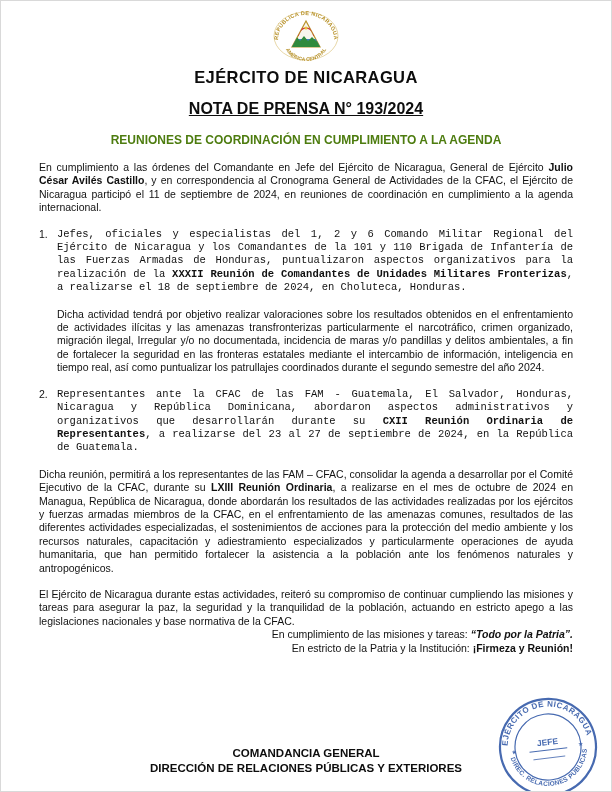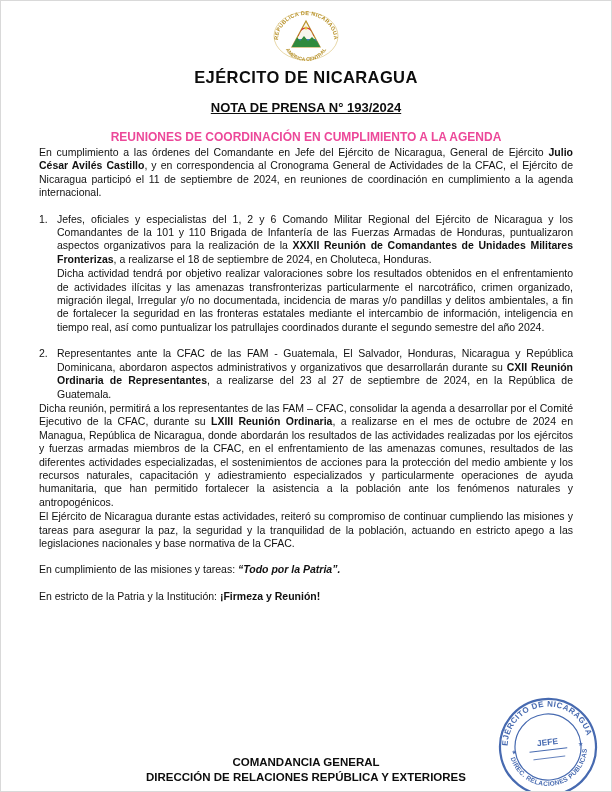--- a/index.html
+++ b/index.html
@@ -16,37 +16,37 @@
     border: 1px solid #d9d9d9;
     padding: 8px 38px 0 38px;
     overflow: hidden;
   }
   .crest-wrap { text-align: center; height: 54px; }
   .org-title {
     text-align: center; font-size: 16.5px; font-weight: bold;
     letter-spacing: 0.4px; margin-top: 5px; color: #0d0d0d;
   }
   .note-title {
-    text-align: center; font-size: 13px; font-weight: bold;
+    text-align: center; font-size: 16px; font-weight: bold;
     text-decoration: underline; margin-top: 13px; color: #0d0d0d;
   }
   .headline {
     text-align: center; font-size: 12px; font-weight: bold;
-    line-height: 15px; margin-top: 15px; color: #ec4899;
+    line-height: 15px; margin-top: 15px; color: #4d7c0f;
   }
   .bodytext { font-size: 10.5px; line-height: 13.4px; text-align: justify; }
-  .para { margin-top: 1px; }
+  .para { margin-top: 13px; }
   .list-row { display: flex; margin-top: 13px; }
   .list-num { flex: 0 0 18px; width: 18px; }
-  .list-body { flex: 1; }
+  .list-body { flex: 1; font-family: Liberation Mono, monospace; }
   .indent { margin-left: 18px; }
-  .motto { margin-top: 13px; text-align: left; }
+  .motto { text-align: right; }
   b, strong { font-weight: bold; }
   .footer {
-    position: absolute; left: 0; right: 0; bottom: 7px;
+    position: absolute; left: 0; right: 0; bottom: 16px;
     text-align: center; font-weight: bold; font-size: 11.5px;
     line-height: 14.5px; color: #0d0d0d;
   }
   .stamp {
     position: absolute; left: 497px; top: 696px;
     width: 100px; height: 100px;
     opacity: 0.88;
     mix-blend-mode: multiply;
     transform: rotate(-7deg);
     pointer-events: none;
@@ -111,21 +111,21 @@
 
     <p class="motto"><span>En cumplimiento de las misiones y tareas: </span><b><i>“Todo por la Patria”.</i></b></p>
 
     <p class="motto"><span>En estricto de la Patria y la Institución: </span><b>¡Firmeza y Reunión!</b></p>
 
 
   </div>
 
   <div class="footer">
     <div>COMANDANCIA GENERAL</div>
-    <div>DIRECCIÓN DE RELACIONES REPÚBLICA Y EXTERIORES</div>
+    <div>DIRECCIÓN DE RELACIONES PÚBLICAS Y EXTERIORES</div>
   </div>
 
   <div class="stamp">
     <svg width="100" height="100" viewBox="0 0 100 100">
       <defs>
         <path id="sealTop" d="M 9.5,50 A 40.5,40.5 0 0 1 90.5,50"></path>
         <path id="sealBottom" d="M 11,50 A 39,39 0 0 0 89,50"></path>
       </defs>
       <circle cx="50" cy="50" r="48" fill="none" stroke="#2d55a5" stroke-width="2.2"></circle>
       <circle cx="50" cy="50" r="33" fill="none" stroke="#2d55a5" stroke-width="1.2"></circle>

